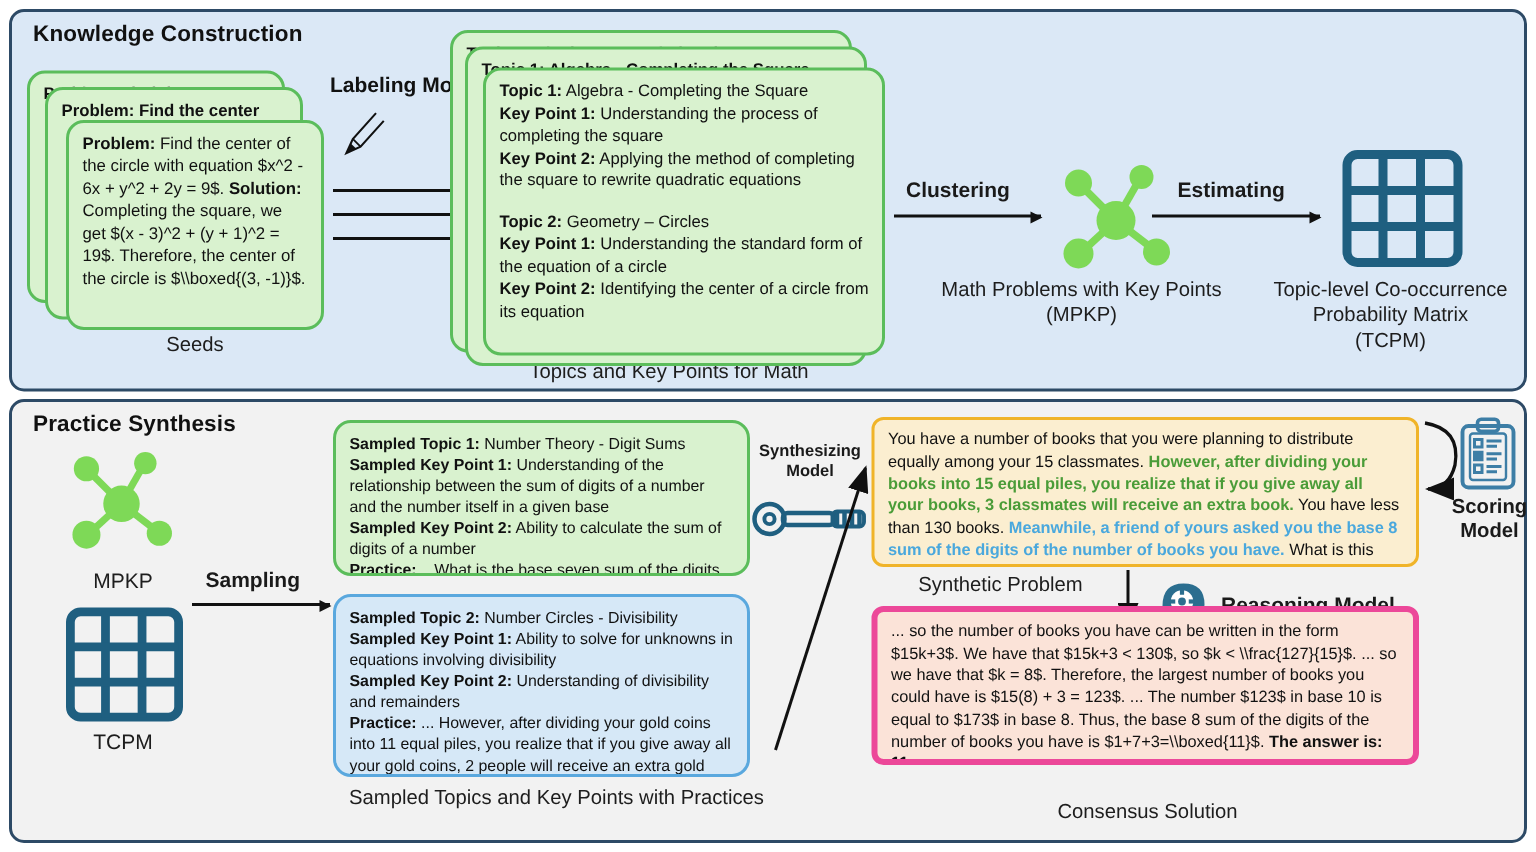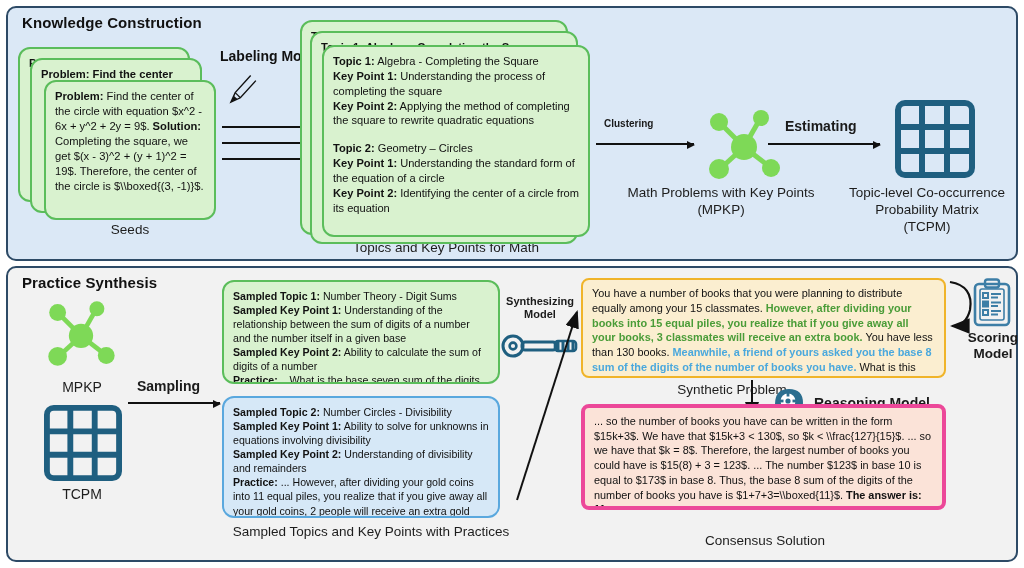--- a/index.html
+++ b/index.html
@@ -79,21 +79,21 @@
     border-bottom: 4.5px solid transparent;
   }
 
   
   #topic-card-back  { left: 300px; top: 20px;  width: 268px; height: 215px; z-index: 1; }
   #topic-card-mid   { left: 310px; top: 31px;  width: 268px; height: 213px; z-index: 2; }
   #topic-card-front { left: 322px; top: 45px;  width: 268px; height: 192px; z-index: 3; font-size: 11.1px;}
   #topics-caption   { left: 300px; top: 240px; width: 292px; }
 
   
-  #clustering-label { position: absolute; left: 604px; top: 118px; font-size: 10px; font-weight: bold; }
+  #clustering-label { position: absolute; left: 604px; top: 118px; font-size: 14px; font-weight: bold; }
   #mpkp-caption     { left: 616px; top: 185px; width: 210px; }
   #estimating-label { position: absolute; left: 785px; top: 118px; font-size: 14px; font-weight: bold; }
   #tcpm-caption     { left: 836px; top: 185px; width: 182px; }
 
   .node-graph { position: absolute; }
   .grid-icon  { position: absolute; }
 
   
   #mpkp-icon-b   { position: absolute; left: 38px; top: 296px; width: 86px; height: 76px; }
   #mpkp-label-b  { left: 30px; top: 379px; width: 104px; font-size: 14px; }
@@ -114,21 +114,21 @@
   #key-icon { position: absolute; left: 500px; top: 332px; width: 78px; height: 28px; }
 
   
   #synthetic-problem {
     left: 581px; top: 278px; width: 365px; height: 100px;
     background: #fbeed0; border: 2px solid #f0b429; border-radius: 8px;
     font-size: 10.9px; line-height: 1.36; padding: 6px 9px;
   }
   #synthetic-problem .hl-green { color: #4a9c38; font-weight: bold; }
   #synthetic-problem .hl-blue  { color: #4aa8dd; font-weight: bold; }
-  #synthetic-caption { left: 632px; top: 382px; width: 200px; text-align: center; }
+  #synthetic-caption { left: 567px; top: 382px; width: 200px; text-align: center; }
 
   
   #clipboard-icon { position: absolute; left: 972px; top: 278px; width: 40px; height: 50px; }
   #scoring-label {
     position: absolute; left: 953px; top: 330px; width: 80px;
     font-size: 13.5px; font-weight: bold; text-align: center; line-height: 1.2;
   }
 
   
   #head-icon { position: absolute; left: 769px; top: 386px; width: 40px; height: 36px; }

